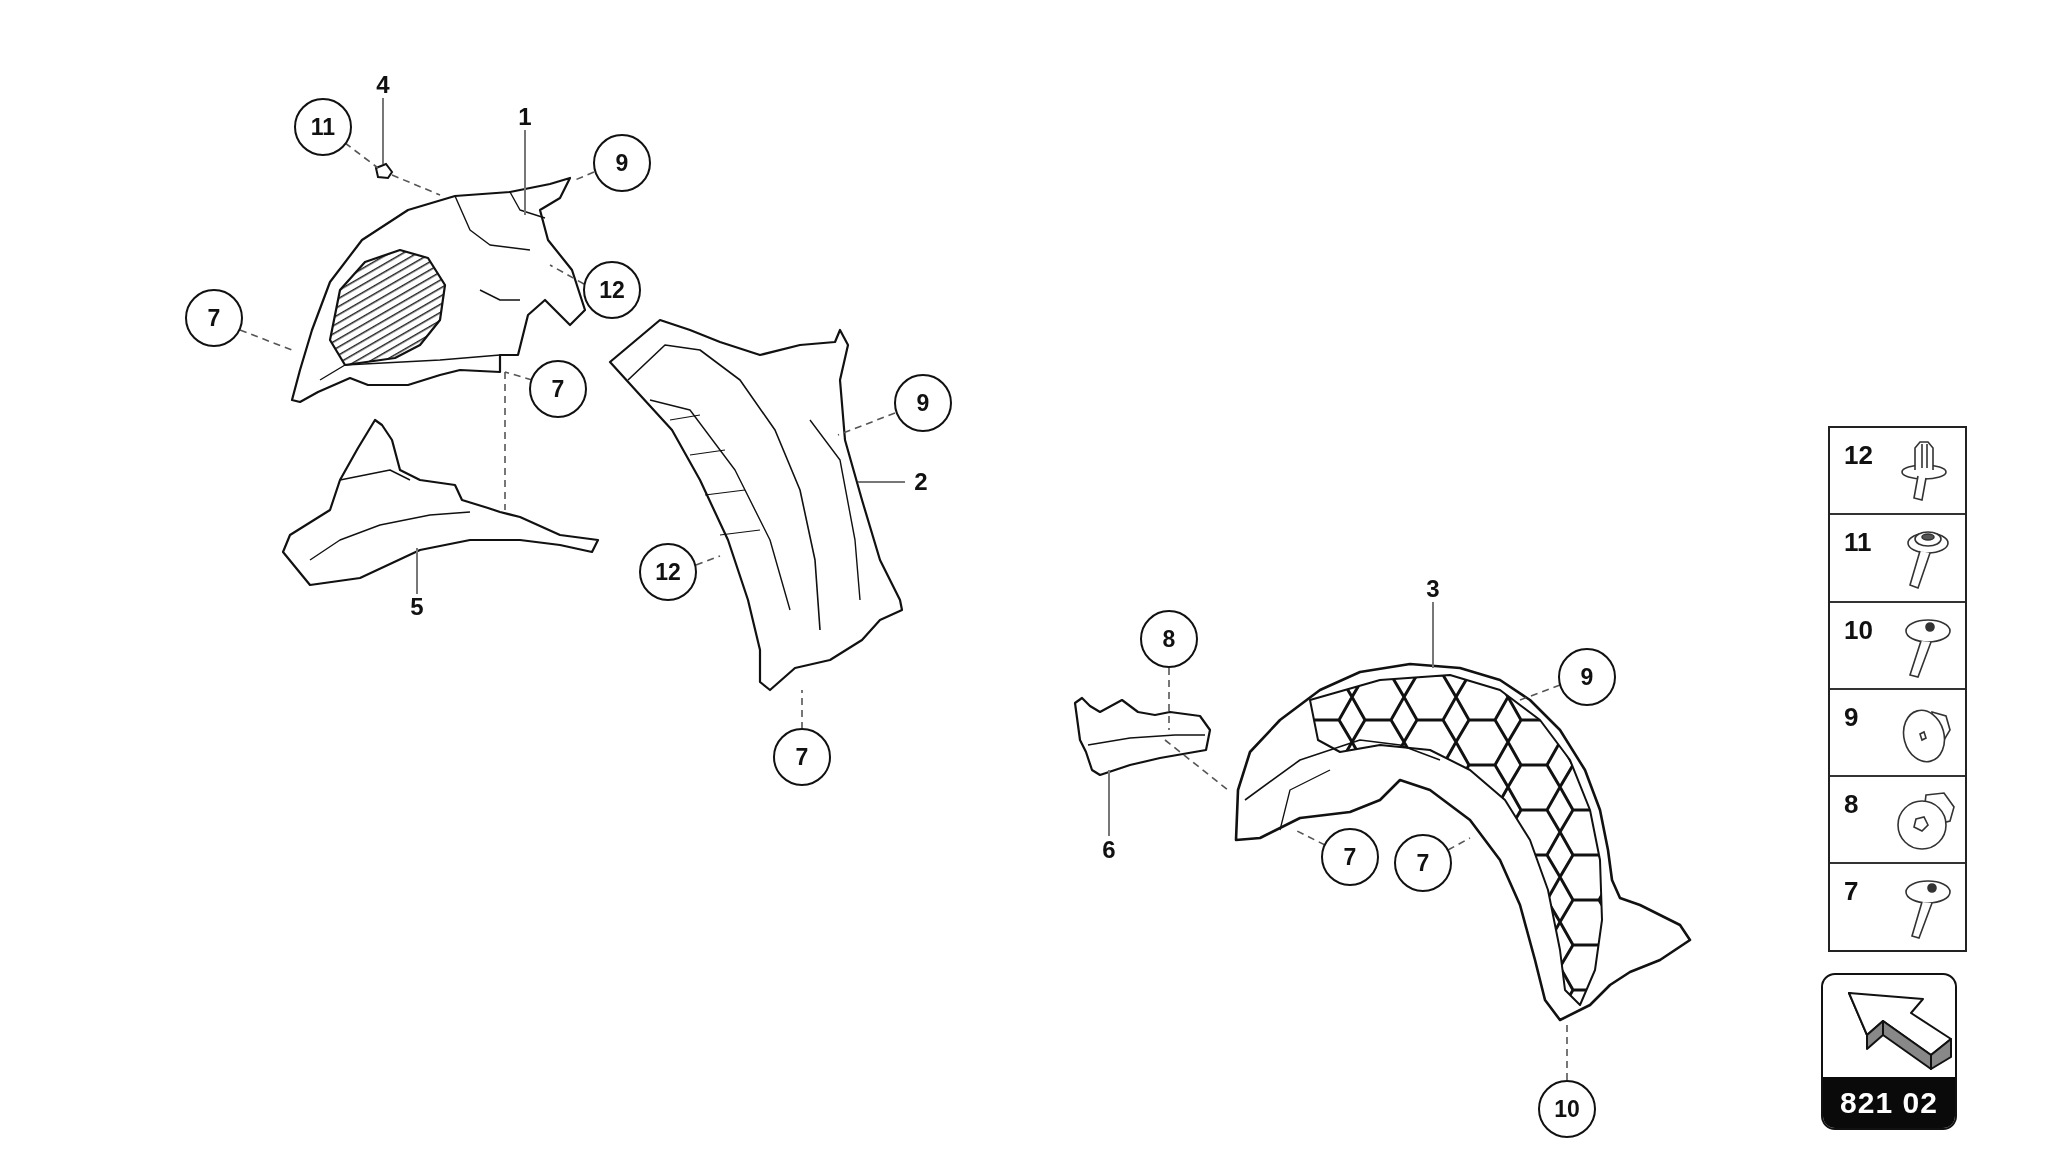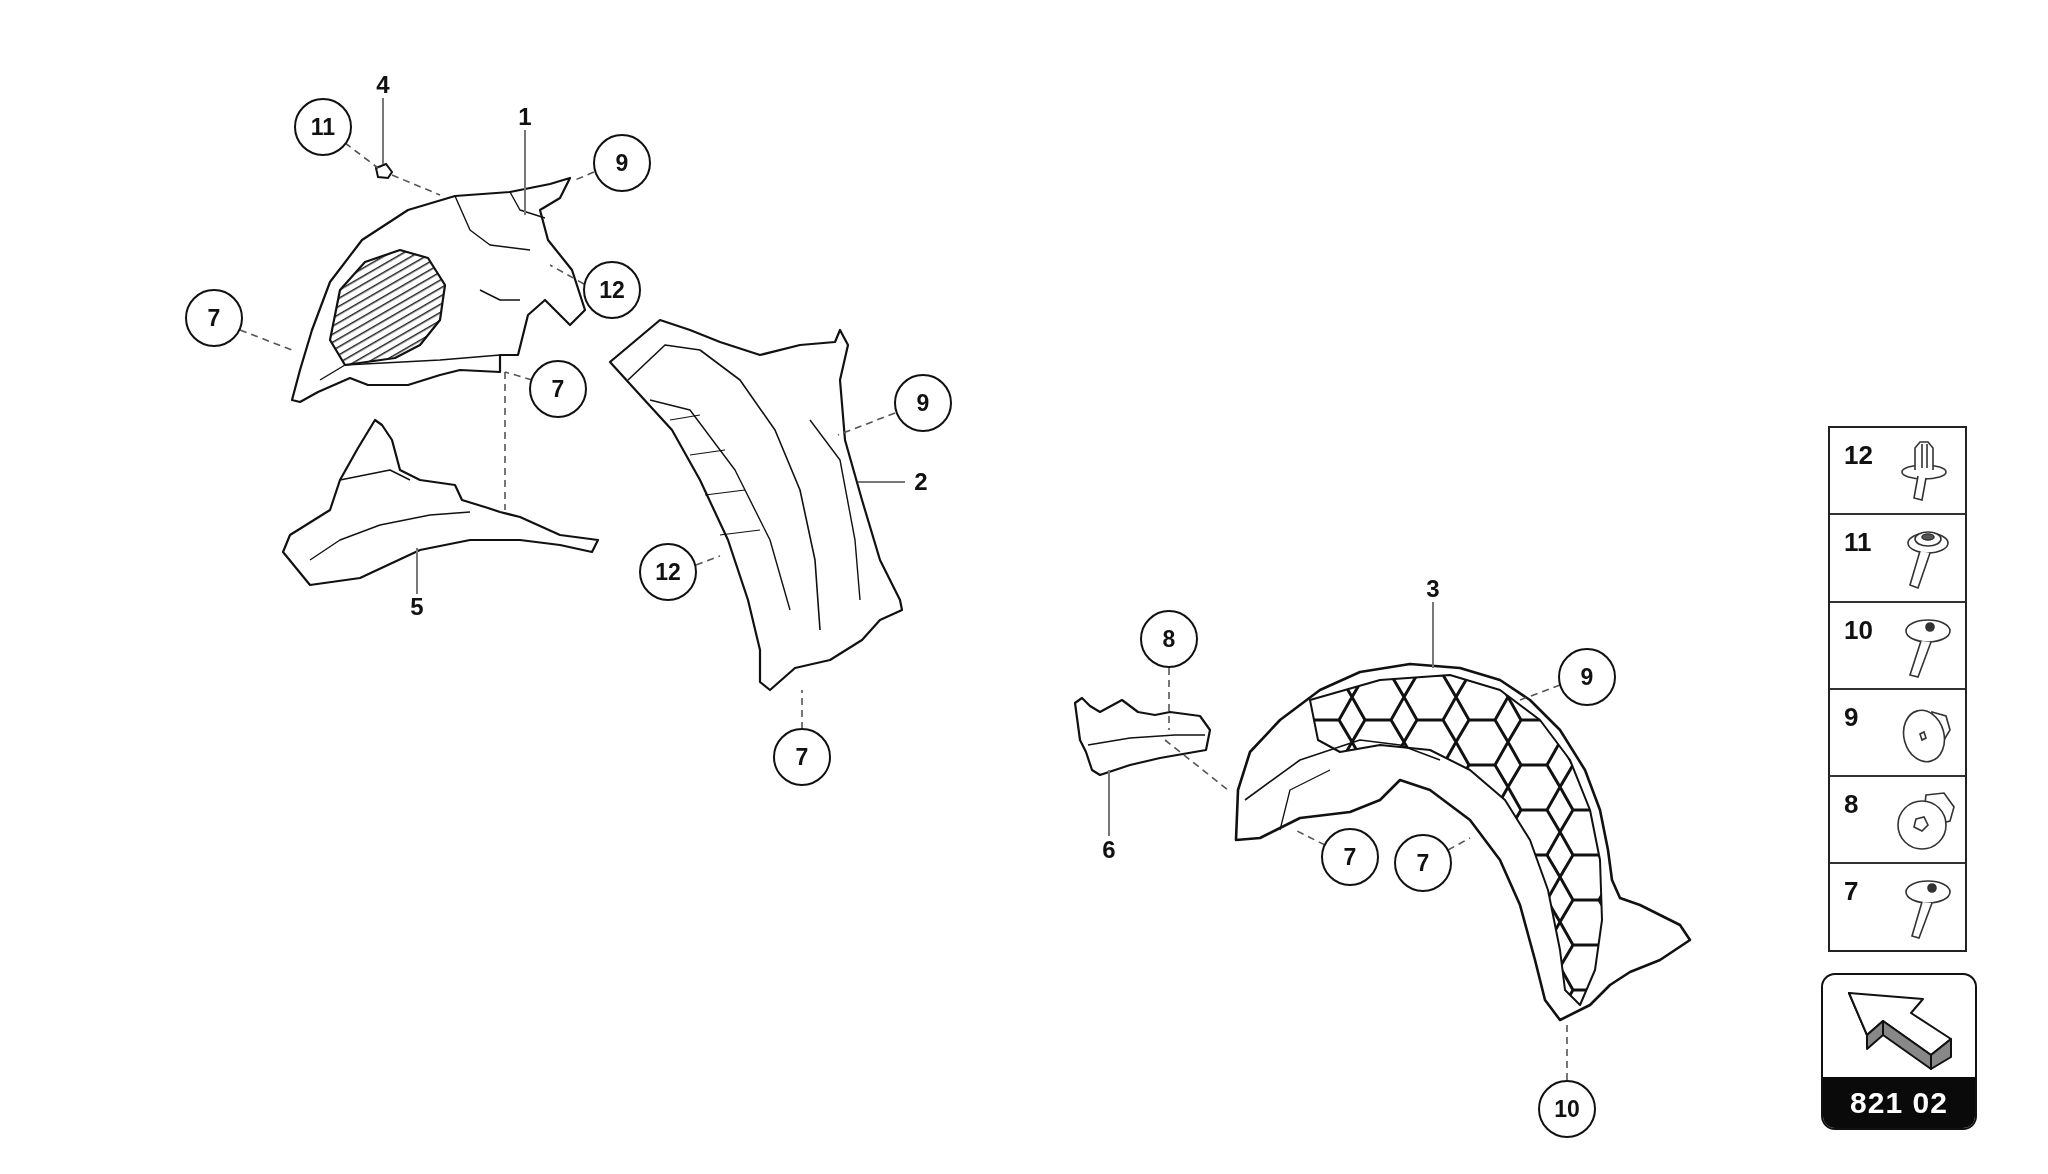--- a/index.html
+++ b/index.html
@@ -5,21 +5,21 @@
   html,body{margin:0;padding:0;background:#ffffff;}
   body{width:2048px;height:1174px;position:relative;overflow:hidden;font-family:"Liberation Sans",sans-serif;}
   #canvas{position:absolute;left:0;top:0;width:2048px;height:1174px;}
   .callout{position:absolute;width:58px;height:58px;margin-left:-29px;margin-top:-29px;border:2px solid #111;border-radius:50%;box-sizing:border-box;background:#fff;display:flex;align-items:center;justify-content:center;font-weight:bold;font-size:23px;color:#111;}
   .plabel{position:absolute;transform:translate(-50%,-50%);font-weight:bold;font-size:24px;color:#111;}
   #legend{position:absolute;left:1828px;top:426px;width:139px;height:526px;border:2px solid #222;box-sizing:border-box;background:#fff;}
   .lrow{position:relative;height:87.3px;border-bottom:2px solid #333;box-sizing:border-box;}
   .lrow:last-child{border-bottom:none;}
   .lnum{position:absolute;left:14px;top:12px;font-weight:bold;font-size:26px;color:#111;}
   .licon{position:absolute;left:58px;top:6px;width:72px;height:74px;}
-  #navbox{position:absolute;left:1821px;top:973px;width:156px;height:157px;border:2px solid #111;border-radius:14px;box-sizing:border-box;overflow:hidden;background:#fff;}
+  #navbox{position:absolute;left:1821px;top:973px;width:136px;height:157px;border:2px solid #111;border-radius:14px;box-sizing:border-box;overflow:hidden;background:#fff;}
   #navbox .arrow{position:absolute;left:18px;top:8px;width:120px;height:96px;}
   #navbox .band{position:absolute;left:0;right:0;bottom:0;height:51px;background:#0a0a0a;color:#fff;font-weight:bold;font-size:30px;display:flex;align-items:center;justify-content:center;letter-spacing:1px;}
 </style>
 </head>
 <body>
 
 <svg id="canvas" viewBox="0 0 2048 1174" xmlns="http://www.w3.org/2000/svg">
   <defs>
     <pattern id="hatch" patternUnits="userSpaceOnUse" width="7" height="7" patternTransform="rotate(60)">
       <line x1="0" y1="0" x2="0" y2="7" stroke="#222" stroke-width="3"></line>

